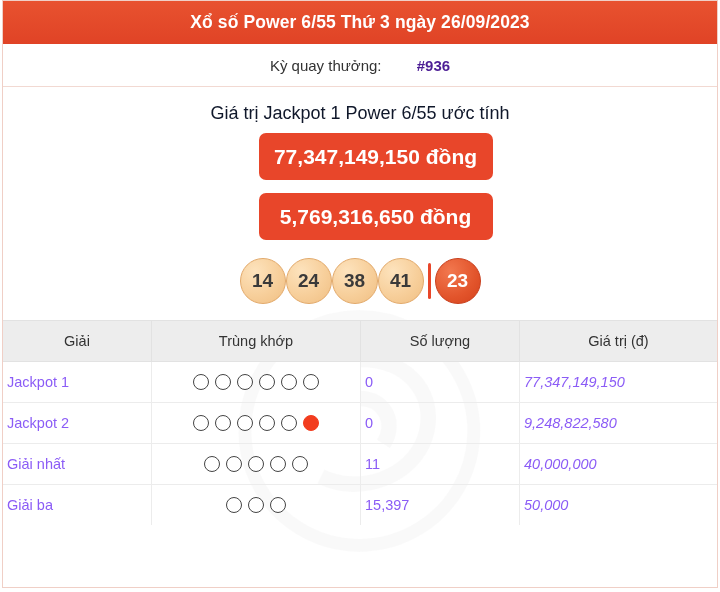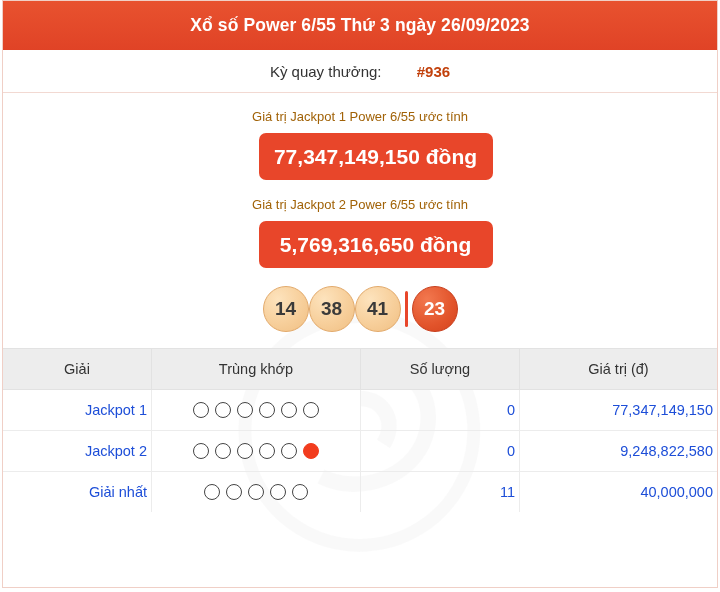--- a/index.html
+++ b/index.html
@@ -32,54 +32,54 @@
     transform: translateX(-50%);
     width: 260px;
     height: 260px;
     opacity: 0.13;
     pointer-events: none;
     z-index: 0;
   }
   .header {
     position: relative;
     z-index: 2;
-    height: 49px;
+    height: 43px;
     background: #e8472a;
     background: linear-gradient(180deg,#e8522f 0%, #e04326 100%);
     color: #fff;
     display: flex;
     align-items: center;
     justify-content: center;
     font-size: 17.5px;
     font-weight: bold;
     letter-spacing: .1px;
   }
   .kyquay {
     position: relative;
     z-index: 2;
     text-align: center;
     font-size: 15px;
     padding: 13px 0 12px;
     border-bottom: 1px solid #f2d9d2;
     color: #333;
   }
   .kyquay .num {
-    color: #c2410c;
+    color: #4c1d95;
     font-weight: bold;
     margin-left: 31px;
   }
   .jackpot-area {
     position: relative;
     z-index: 2;
     padding: 12px 0 0;
     text-align: center;
   }
   .jp-label {
-    font-size: 13px;
-    color: #a16207;
+    font-size: 18px;
+    color: #0f172a;
     margin: 4px 0 9px;
   }
   .jp-box {
     display: inline-block;
     background: #e8462a;
     color: #fff;
     font-size: 21px;
     font-weight: bold;
     border-radius: 7px;
     padding: 12px 10px;
@@ -135,26 +135,26 @@
     color: #333;
     padding: 12px 4px;
     border-top: 1px solid #e2e2e2;
     border-bottom: 1px solid #e2e2e2;
     border-right: 1px solid #e2e2e2;
     font-size: 14.5px;
   }
   table.results th:last-child { border-right: none; }
   table.results td {
     padding: 12px 4px;
-    text-align: right;
+    text-align: left;
     border-bottom: 1px solid #ececec;
     border-right: 1px solid #ececec;
-    color: #1d4ed8;
-  }
-  table.results td:last-child { border-right: none; }
+    color: #8b5cf6;
+  }
+  table.results td:last-child { border-right: none; font-style: italic; }
   table.results tr:last-child td { border-bottom: none; }
   .col-giai { width: 140px; margin-left: 8px; }
   .col-trung { width: 200px; margin-top: 20px; }
   .col-soluong { width: 150px; }
   .red { color: #e8462a; }
   .dots {
     display: flex;
     justify-content: center;
     align-items: center;
     gap: 6px;
@@ -187,26 +187,26 @@
 
   <div class="kyquay">
     <span>Kỳ quay thưởng:</span>
     <span class="num">#936</span>
   </div>
 
   <div class="jackpot-area">
     <div class="jp-label">Giá trị Jackpot 1 Power 6/55 ước tính</div>
     <div class="jp-box">77,347,149,150 đồng</div>
     <div class="jp-gap"></div>
-    <div class="jp-label">Giá trị Jackpot 2 Power 6/55 ước tính</div>
     <div class="jp-box">5,769,316,650 đồng</div>
   </div>
 
   <div class="balls">
     <div class="ball">14</div>
+    <div class="ball">24</div>
     <div class="ball">38</div>
     <div class="ball">41</div>
     <div class="divider-bar"></div>
     <div class="ball special">23</div>
   </div>
 
   <table class="results">
     <thead>
       <tr>
         <th class="col-giai">Giải</th>
@@ -253,16 +253,28 @@
               <span class="dot"></span>
               <span class="dot"></span>
               <span class="dot"></span>
               <span class="dot"></span>
               <span class="dot"></span>
             </div>
           </td>
           <td class="col-soluong">11</td>
           <td>40,000,000</td>
         </tr>
+        <tr>
+          <td class="col-giai">Giải ba</td>
+          <td class="col-trung">
+            <div class="dots">
+              <span class="dot"></span>
+              <span class="dot"></span>
+              <span class="dot"></span>
+            </div>
+          </td>
+          <td class="col-soluong">15,397</td>
+          <td>50,000</td>
+        </tr>
       </tbody>
   </table>
 
 </div>
 
 </body></html>

